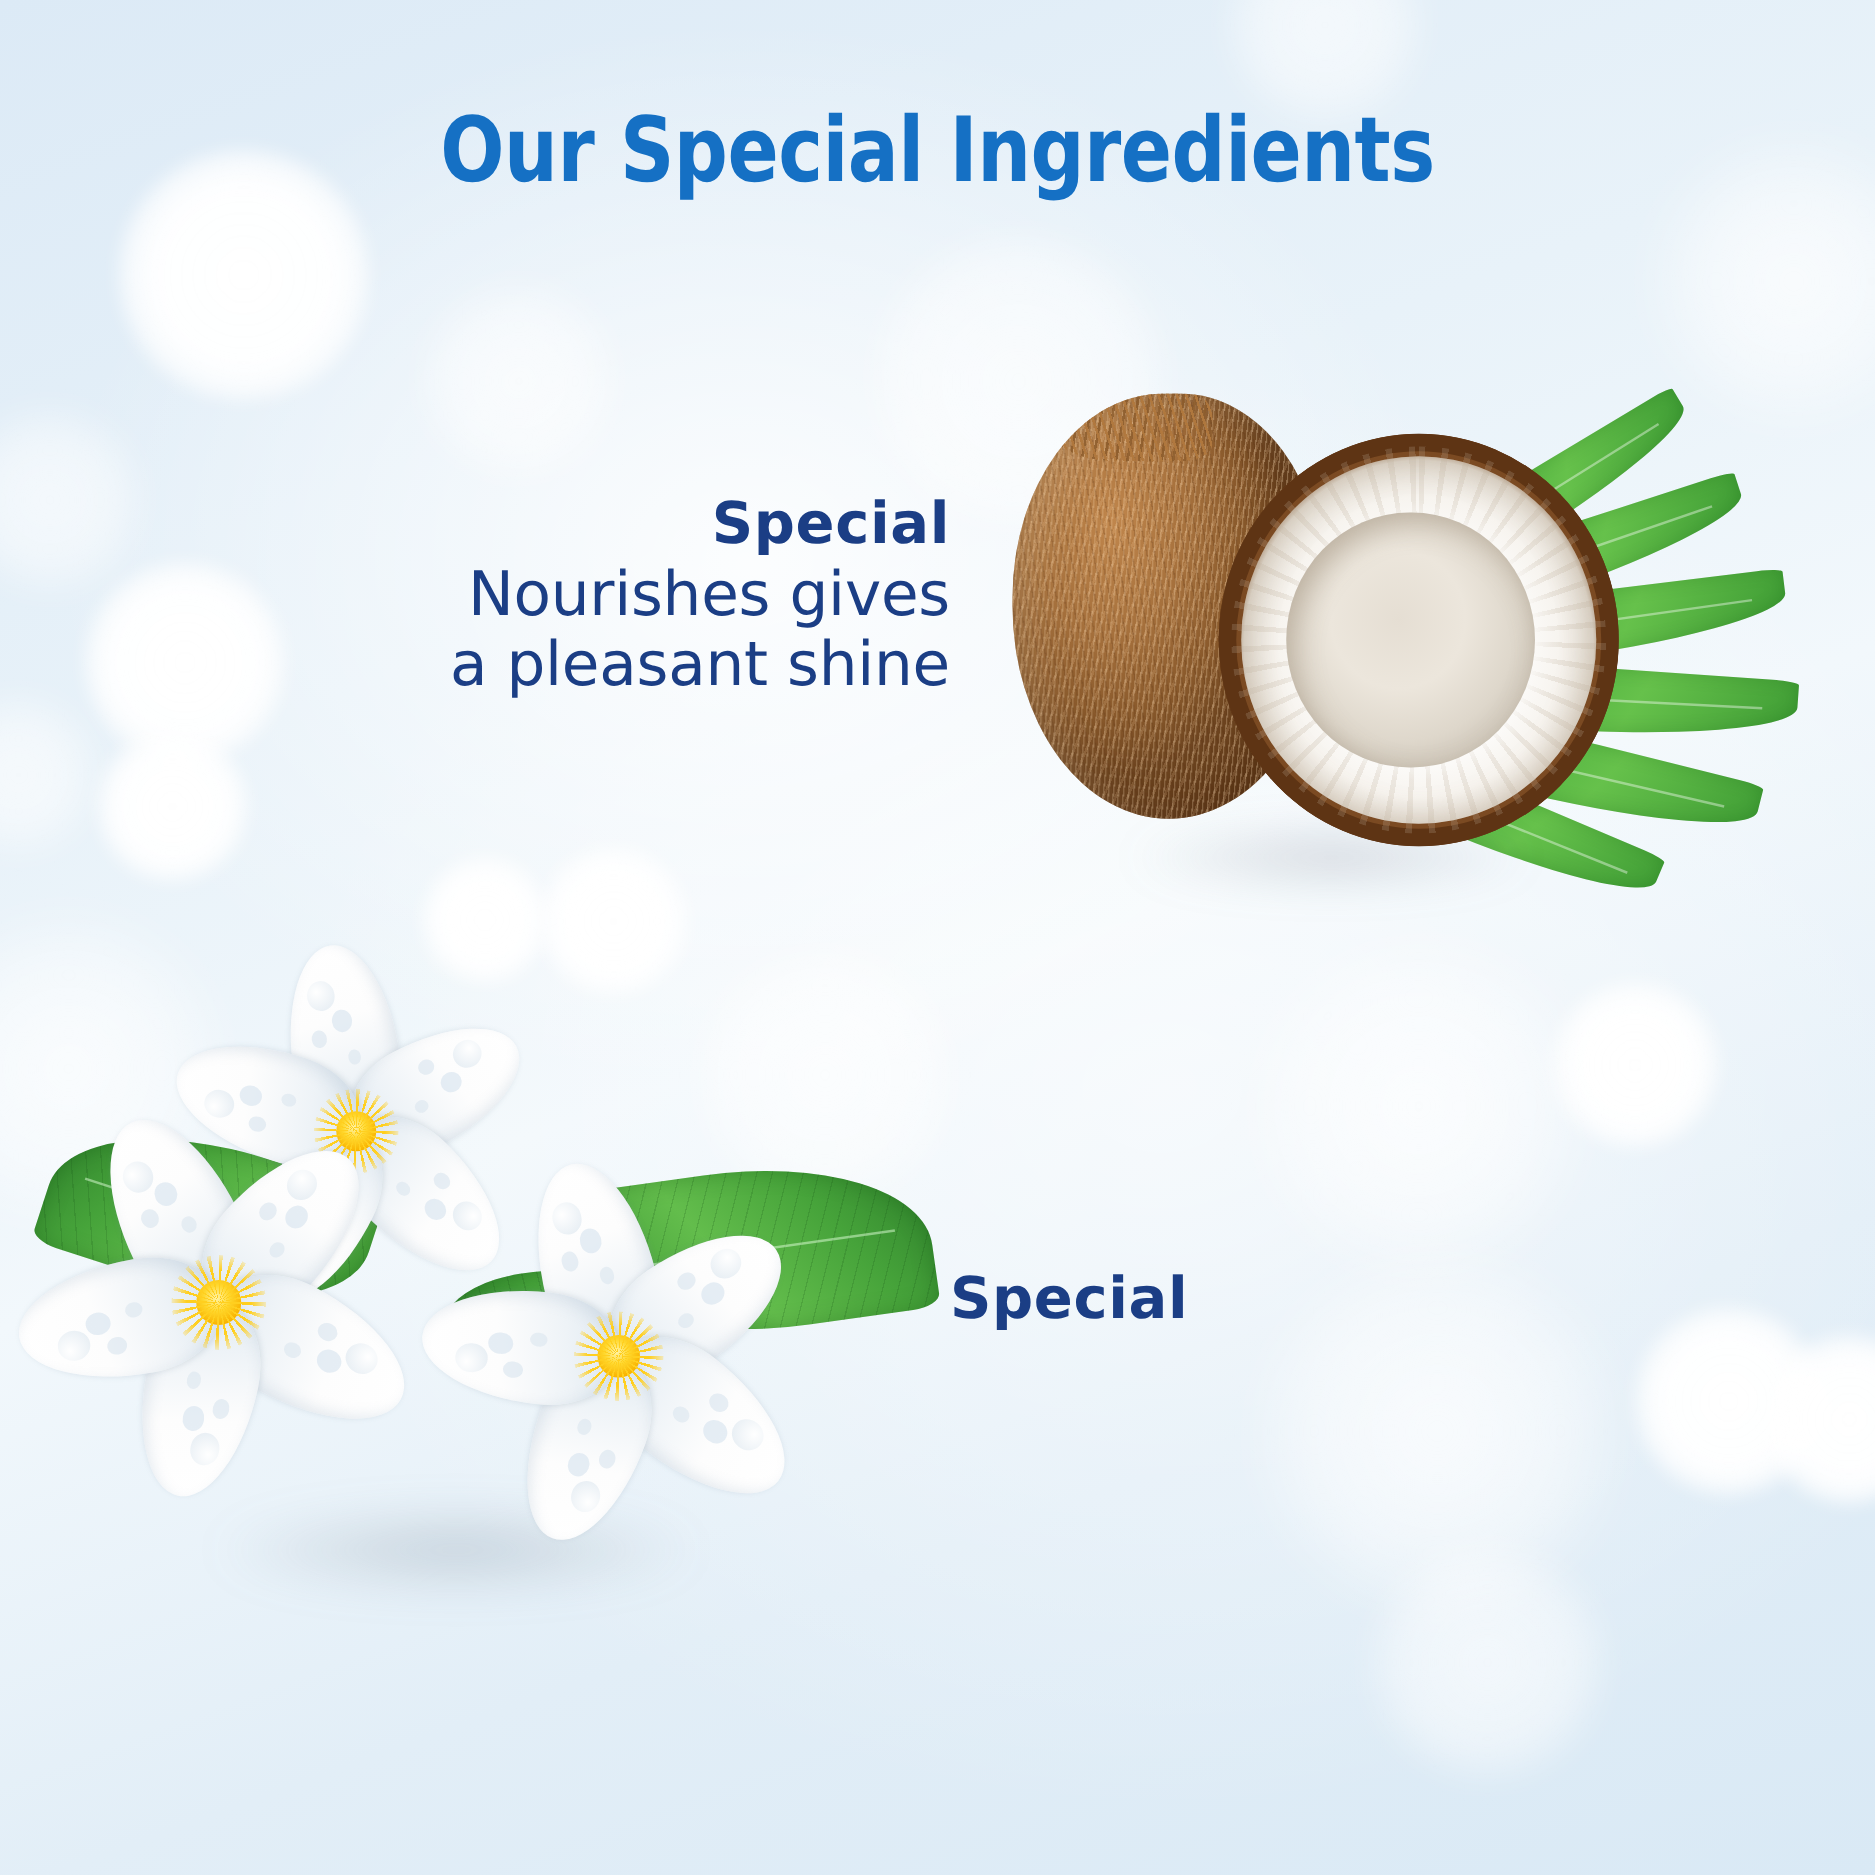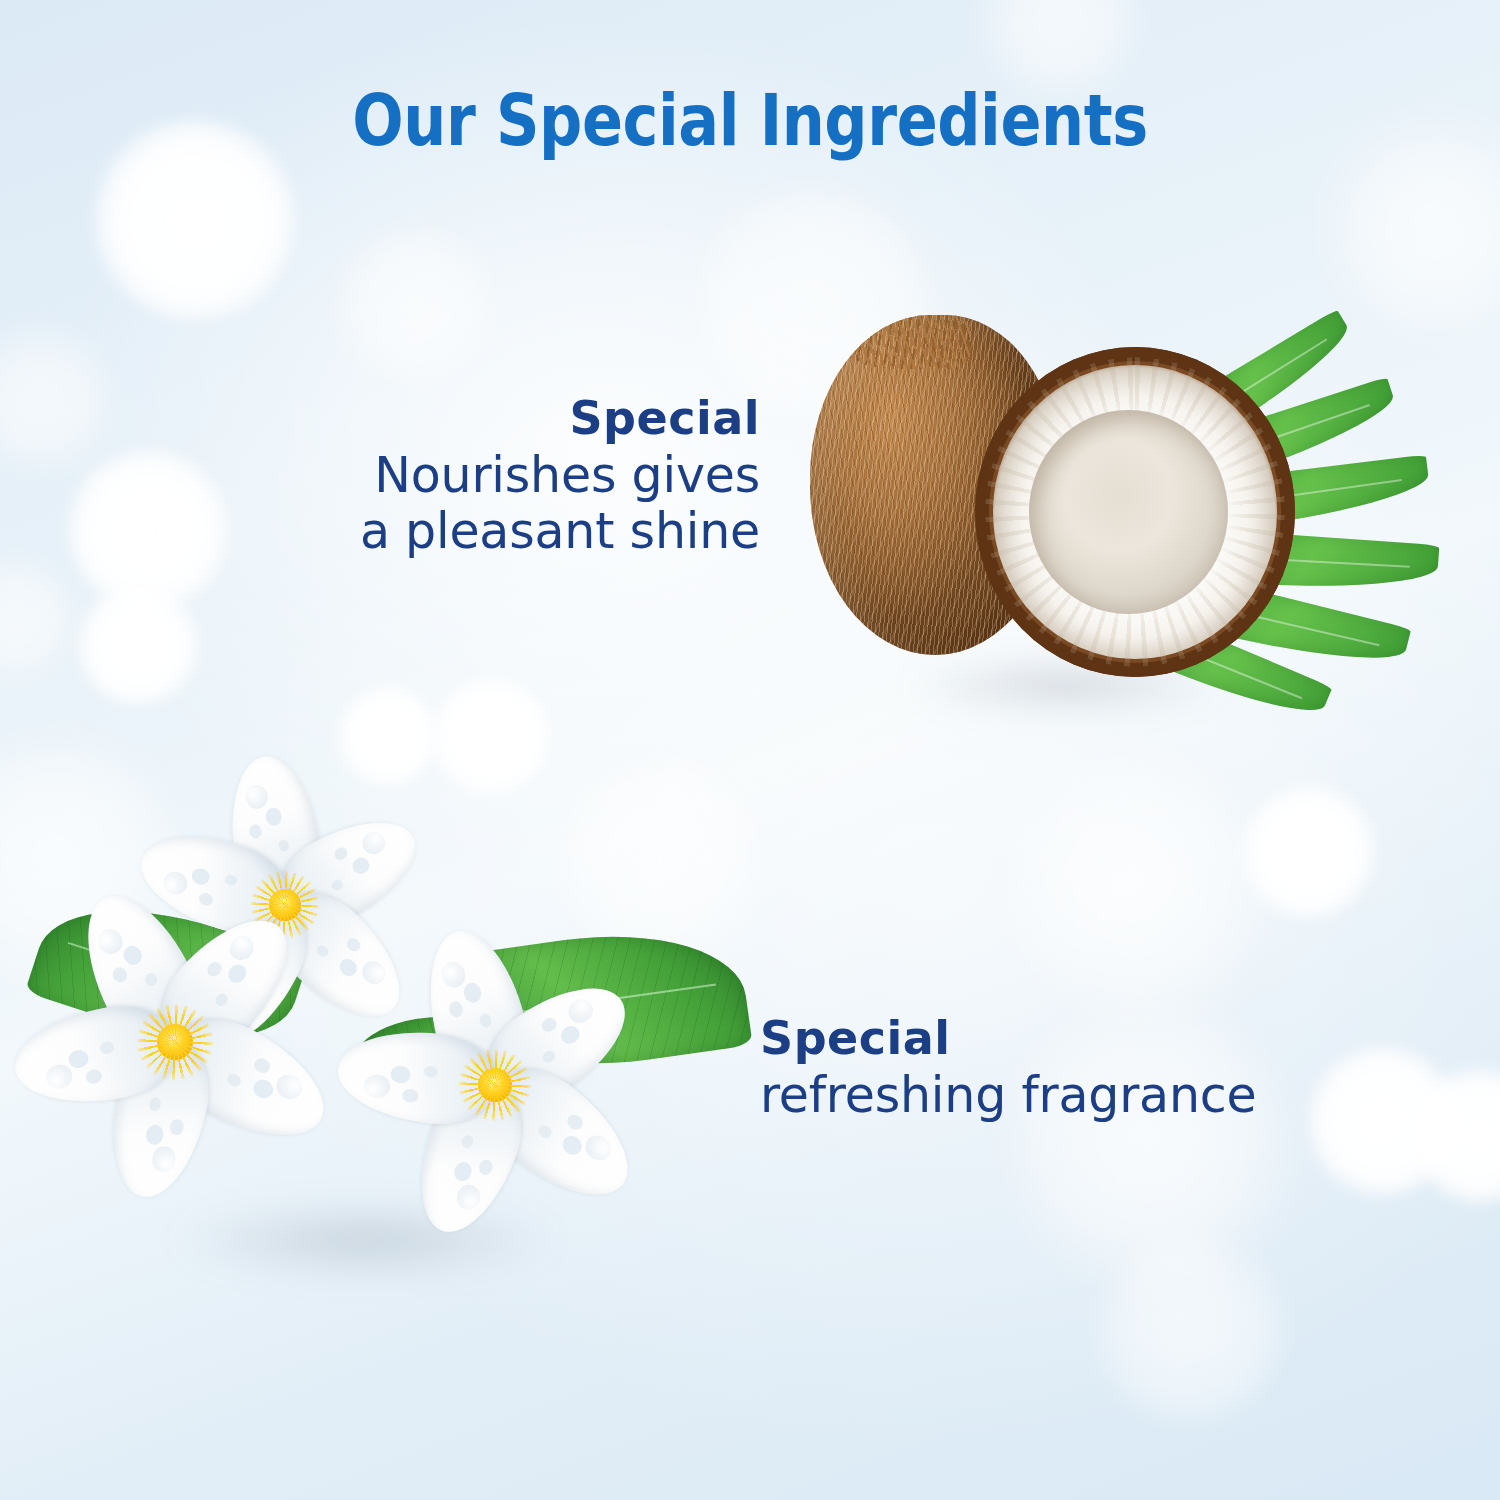--- a/index.html
+++ b/index.html
@@ -243,16 +243,15 @@
       <div class="petal" style="width:88px;height:155px;transform:translate(-50%,-100%) rotate(200deg);"></div>
       <div class="petal" style="width:90px;height:158px;transform:translate(-50%,-100%) rotate(276deg);"></div>
       <div class="stamen" style="width:34px;height:34px;">
           <div class="spikes"></div>
         </div>
     </div>
   </div>
 
   <div id="jasmine-text" class="ing-text" style="color:#1b3e85;">
     <div class="ing-name">Special</div>
-    <div class="ing-desc">refreshing fragrance</div>
   </div>
 
 </div>
 
 </body></html>

